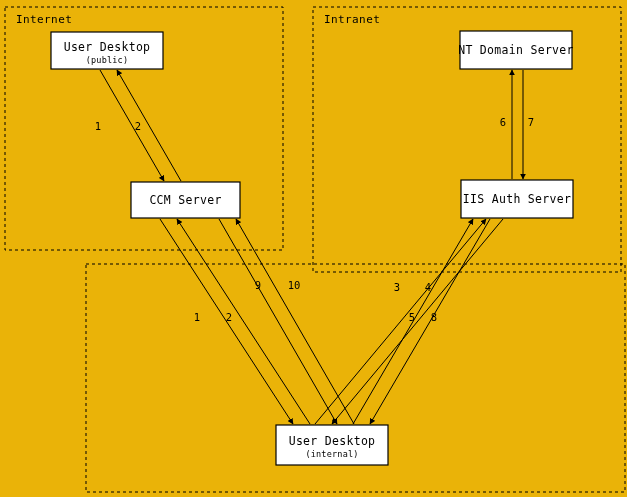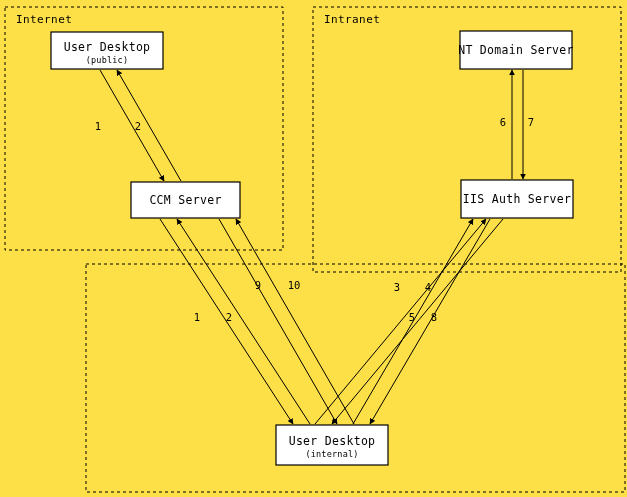--- a/index.html
+++ b/index.html
@@ -4,21 +4,21 @@
 <style>
   html, body {
     margin: 0;
     padding: 0;
     background: #ffffff;
   }
   #diagram-root {
     position: relative;
     width: 627px;
     height: 497px;
-    background: #fde047;
+    background: #eab308;
     font-family: "DejaVu Sans Mono", "Liberation Mono", monospace;
     overflow: hidden;
   }
   svg.canvas {
     position: absolute;
     top: 0;
     left: 0;
     width: 627px;
     height: 497px;
   }

